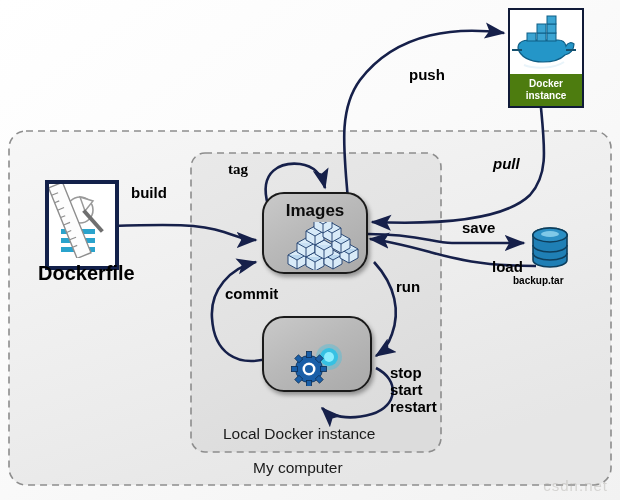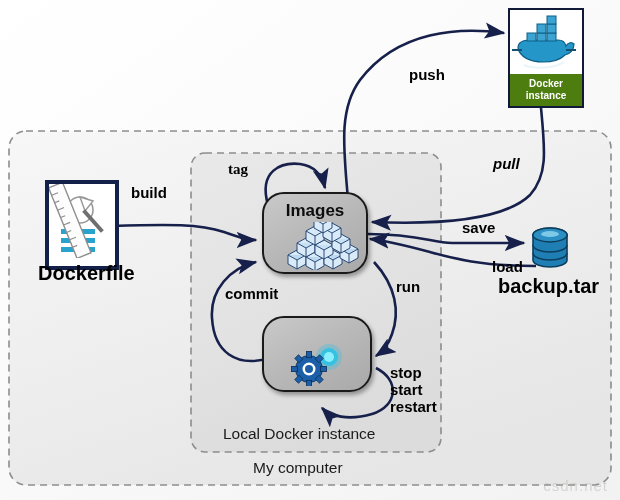--- a/index.html
+++ b/index.html
@@ -190,21 +190,21 @@
   <div class="node" style="left:528px; top:226px;">
     <svg width="44" height="46" viewBox="0 0 44 46">
       <ellipse cx="22" cy="9" rx="17" ry="7" fill="#2b8fc4" stroke="#0d3e5c" stroke-width="1.6"></ellipse>
       <path d="M5 9 L5 34 A17 7 0 0 0 39 34 L39 9 Z" fill="#1f7fb5" stroke="#0d3e5c" stroke-width="1.6"></path>
       <ellipse cx="22" cy="9" rx="17" ry="7" fill="#2b8fc4" stroke="#0d3e5c" stroke-width="1.4"></ellipse>
       <path d="M5 19 A17 7 0 0 0 39 19" fill="none" stroke="#0d3e5c" stroke-width="1.5"></path>
       <path d="M5 27 A17 7 0 0 0 39 27" fill="none" stroke="#0d3e5c" stroke-width="1.5"></path>
       <ellipse cx="22" cy="8" rx="9" ry="3" fill="#8ed3ef" opacity="0.85"></ellipse>
     </svg>
   </div>
-  <div class="label-text" style="left:498px; top:275px; font-size:20px;">backup.tar</div>
+  <div class="label-text" style="left:513px; top:275px; font-size:10px;">backup.tar</div>
 
   <div class="gbox" style="left:262px; top:192px; width:102px; height:78px;">
     <div class="title">Images</div>
     <svg width="74" height="48" viewBox="0 0 74 48" style="position:absolute; left:22px; top:28px;">
       <g fill="#d9ebf8" stroke="#1b3b6b" stroke-width="0.9">
 
         <g transform="translate(2,28)">
             <path d="M0 5 L9 0 L18 5 L18 14 L9 19 L0 14 Z"></path>
             <path d="M0 5 L9 10 L18 5" fill="#bcd9f0"></path>
             <path d="M9 10 L9 19"></path>

